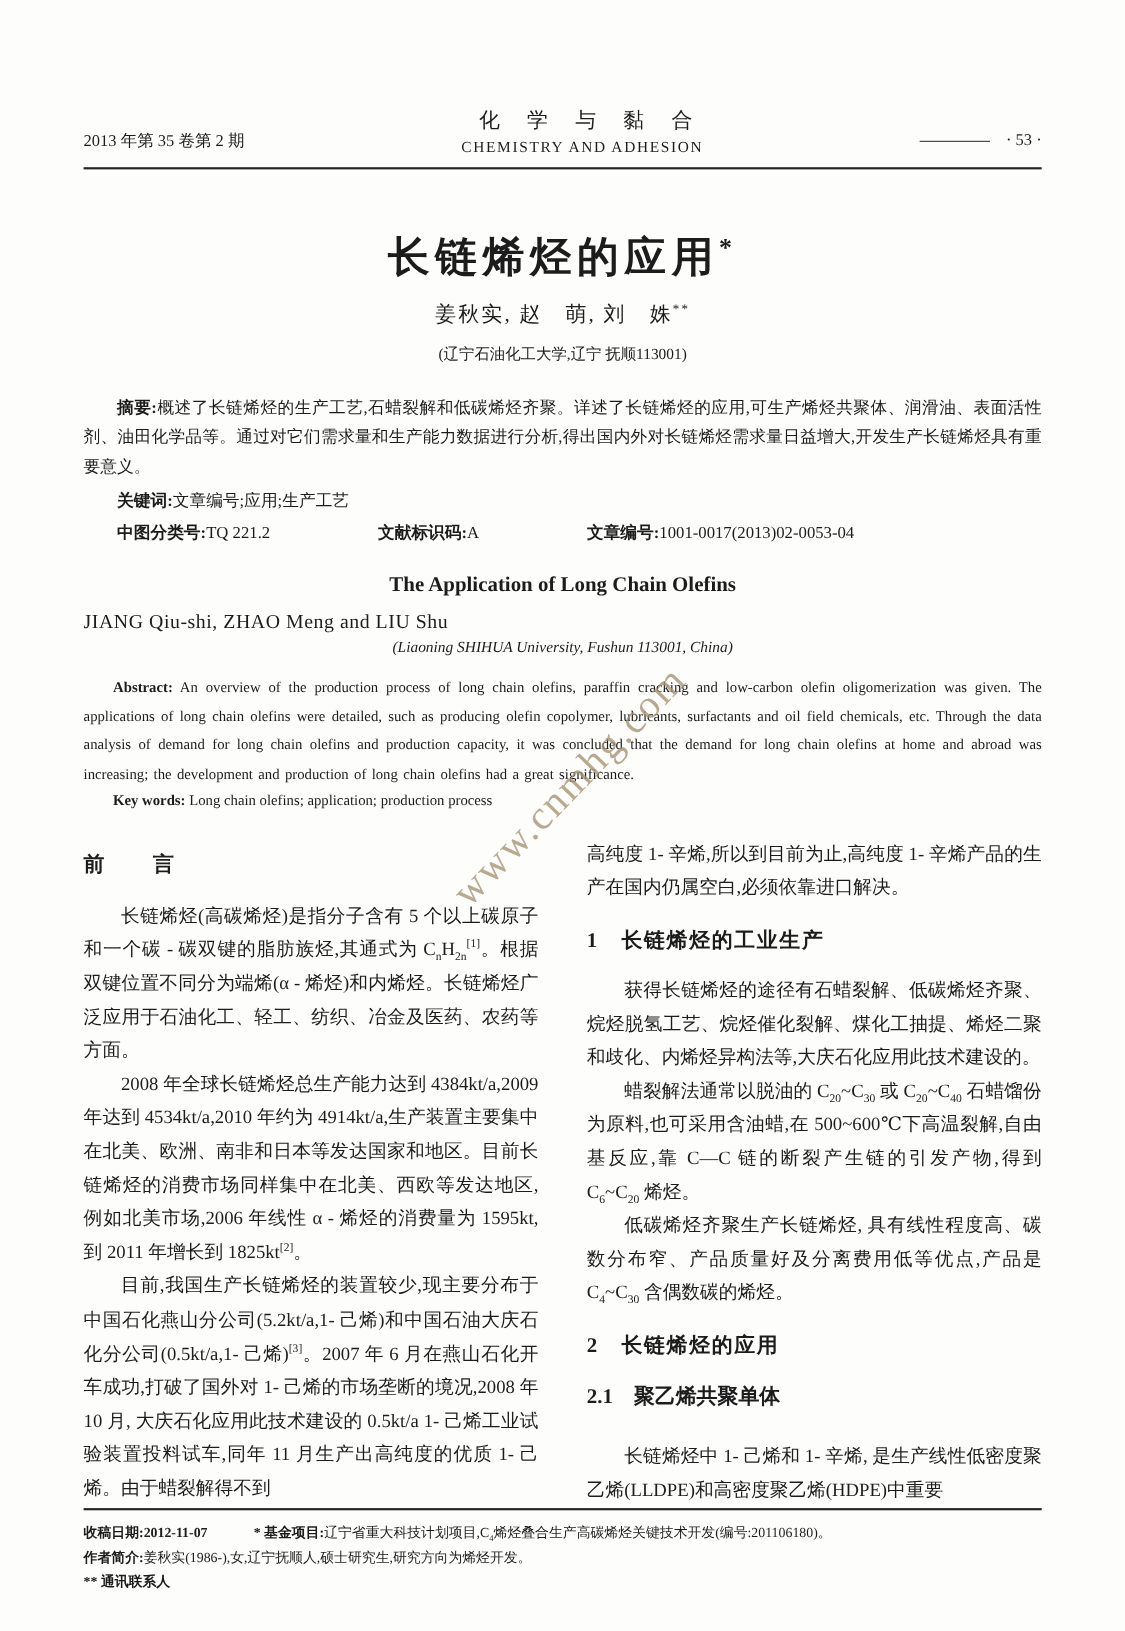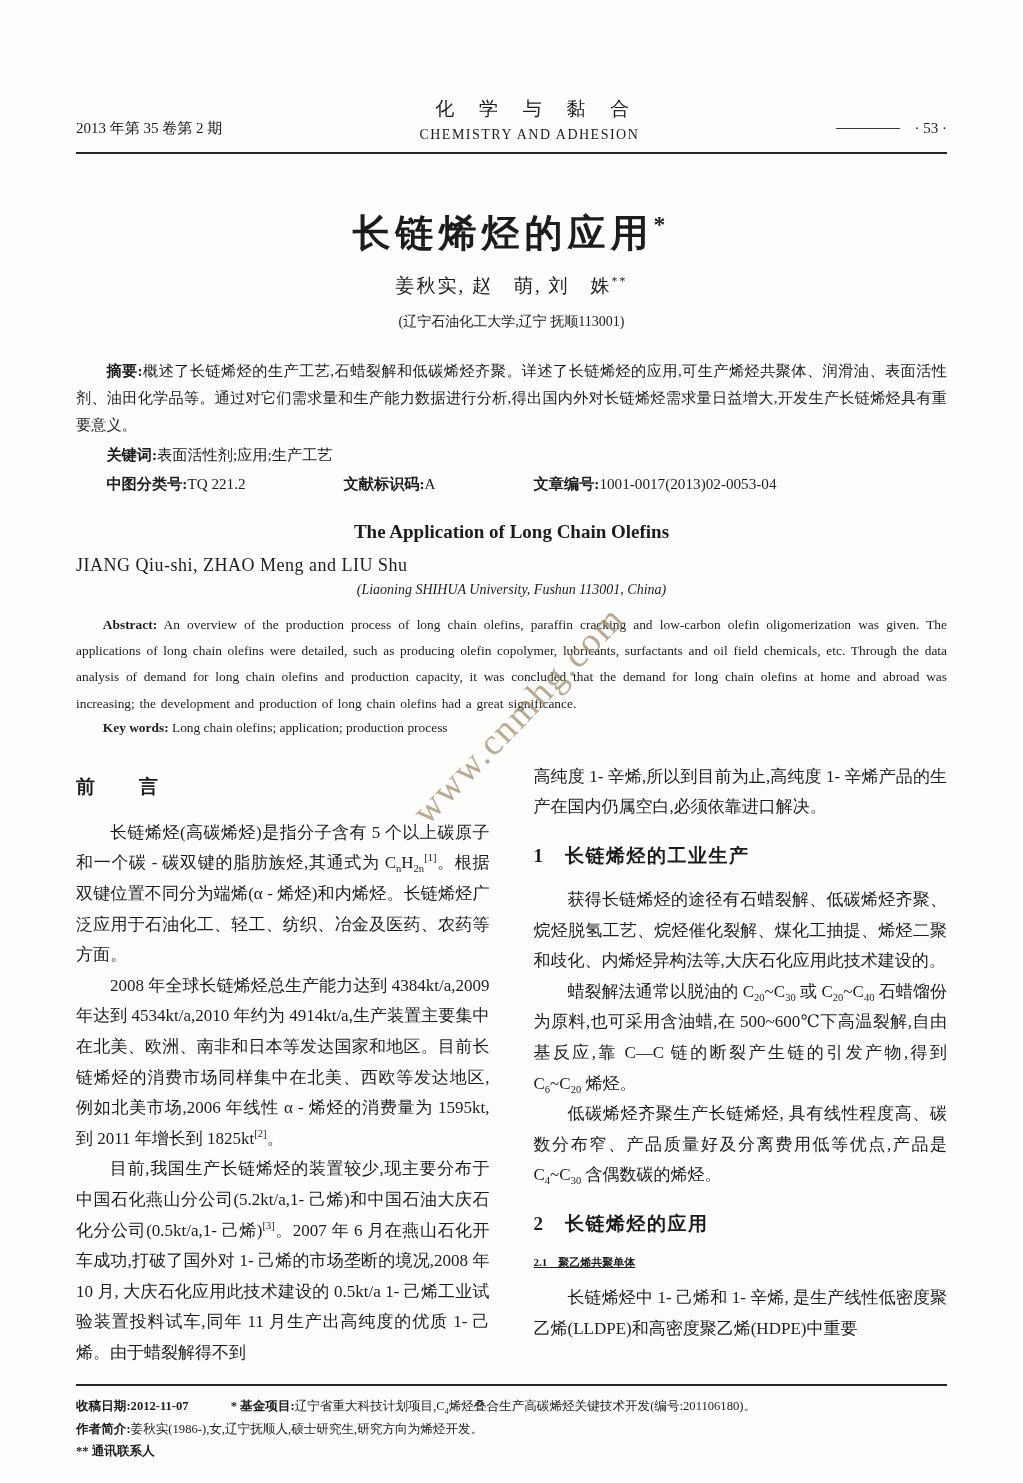--- a/index.html
+++ b/index.html
@@ -44,38 +44,38 @@
   .en-abstract { margin-top:14px; font-size:13.4px; line-height:1.95; text-align:justify; text-indent:2em; word-spacing:1.5px; }
   .en-keywords { font-size:13.4px; margin-top:3px; text-indent:2em; }
 
   
   .body-columns { display:flex; gap:44px; margin-top:26px; }
   .col { flex:1; font-size:17px; line-height:1.8; text-align:justify; }
   .col p { text-indent:2em; margin:0; }
   .col p.no-indent { text-indent:0; }
   .intro-heading { font-size:19px; font-weight:700; margin:8px 0 14px; letter-spacing:2px; }
   .sec-heading { font-size:19px; font-weight:700; margin:16px 0 12px; letter-spacing:1.5px; }
-  .sub-heading { font-size:11px; font-weight:700; margin:12px 0 10px;text-decoration:underline; }
+  .sub-heading { font-size:19px; font-weight:700; margin:12px 0 22px; }
   sup { font-size:0.62em; vertical-align:super; line-height:0; }
   sub { font-size:0.62em; vertical-align:sub; line-height:0; }
 
   
   .watermark {
     position:absolute; left:358px; top:693px; width:320px;
     text-align:center;
     transform:rotate(-46deg);
     font-size:37px; letter-spacing:2px;
     color:rgba(167,145,114,0.78);
     pointer-events:none;
     z-index:5;
     font-family:"Liberation Serif","DejaVu Serif",serif;
   }
 
   
-  .footer { position:absolute; left:76px; right:76px; bottom:20px; font-size:12.6px; line-height:1.8; }
+  .footer { position:absolute; left:76px; right:76px; bottom:33px; font-size:12.6px; line-height:1.8; }
   .footer-rule { border-top:2px solid #262626; margin-bottom:9px; }
   .footer-gap { display:inline-block; width:42px; }
 </style>
 </head>
 <body>
 
 <div class="page">
   <div class="inner">
 
     <div class="journal-header">
@@ -89,21 +89,21 @@
         <span class="page-no">· 53 ·</span>
       </div>
     </div>
     <div class="header-rule"></div>
 
     <div class="article-title">长链烯烃的应用<sup>*</sup></div>
     <div class="authors">姜秋实, 赵　萌, 刘　姝<sup>**</sup></div>
     <div class="affiliation">(辽宁石油化工大学,辽宁 抚顺113001)</div>
 
     <p class="abstract"><span class="lbl">摘要:</span><span>概述了长链烯烃的生产工艺,石蜡裂解和低碳烯烃齐聚。详述了长链烯烃的应用,可生产烯烃共聚体、润滑油、表面活性剂、油田化学品等。通过对它们需求量和生产能力数据进行分析,得出国内外对长链烯烃需求量日益增大,开发生产长链烯烃具有重要意义。</span></p>
-    <p class="keywords"><span class="lbl">关键词:</span><span>表面活性剂;应用;生产工艺</span></p>
+    <p class="keywords"><span class="lbl">关键词:</span><span>文章编号;应用;生产工艺</span></p>
     <div class="meta-line">
       <span><span class="lbl">中图分类号:</span><span>TQ 221.2</span></span>
       <span><span class="lbl">文献标识码:</span><span>A</span></span>
       <span><span class="lbl">文章编号:</span><span>1001-0017(2013)02-0053-04</span></span>
     </div>
 
     <div class="en-title">The Application of Long Chain Olefins</div>
     <div class="en-authors">JIANG Qiu-shi, ZHAO Meng and LIU Shu</div>
     <div class="en-affil">(Liaoning SHIHUA University, Fushun 113001, China)</div>
     <p class="en-abstract"><span class="lbl">Abstract:</span> <span>An overview of the production process of long chain olefins, paraffin cracking and low-carbon olefin oligomerization was given. The applications of long chain olefins were detailed, such as producing olefin copolymer, lubricants, surfactants and oil field chemicals, etc. Through the data analysis of demand for long chain olefins and production capacity, it was concluded that the demand for long chain olefins at home and abroad was increasing; the development and production of long chain olefins had a great significance.</span></p>

